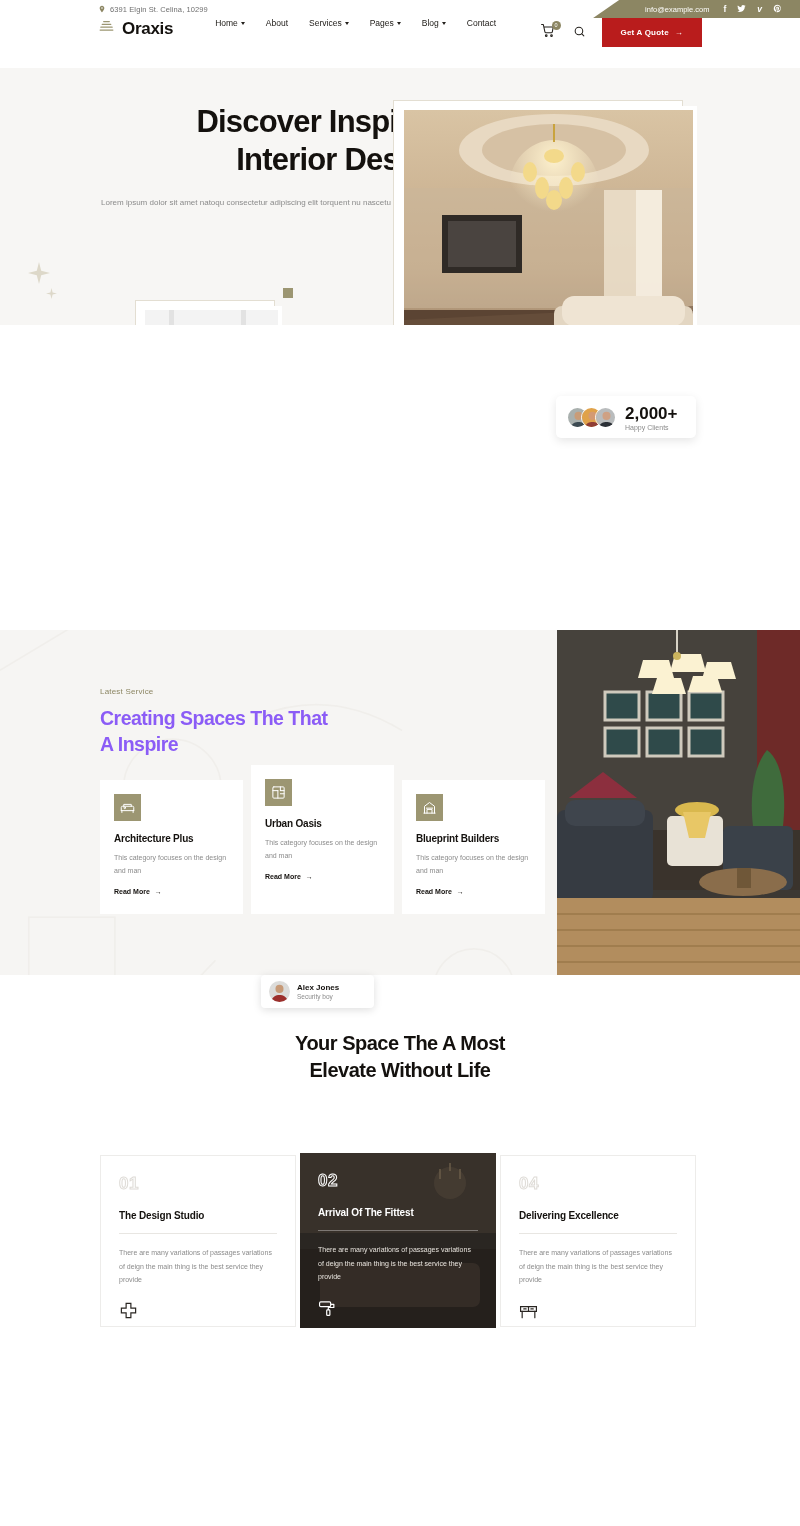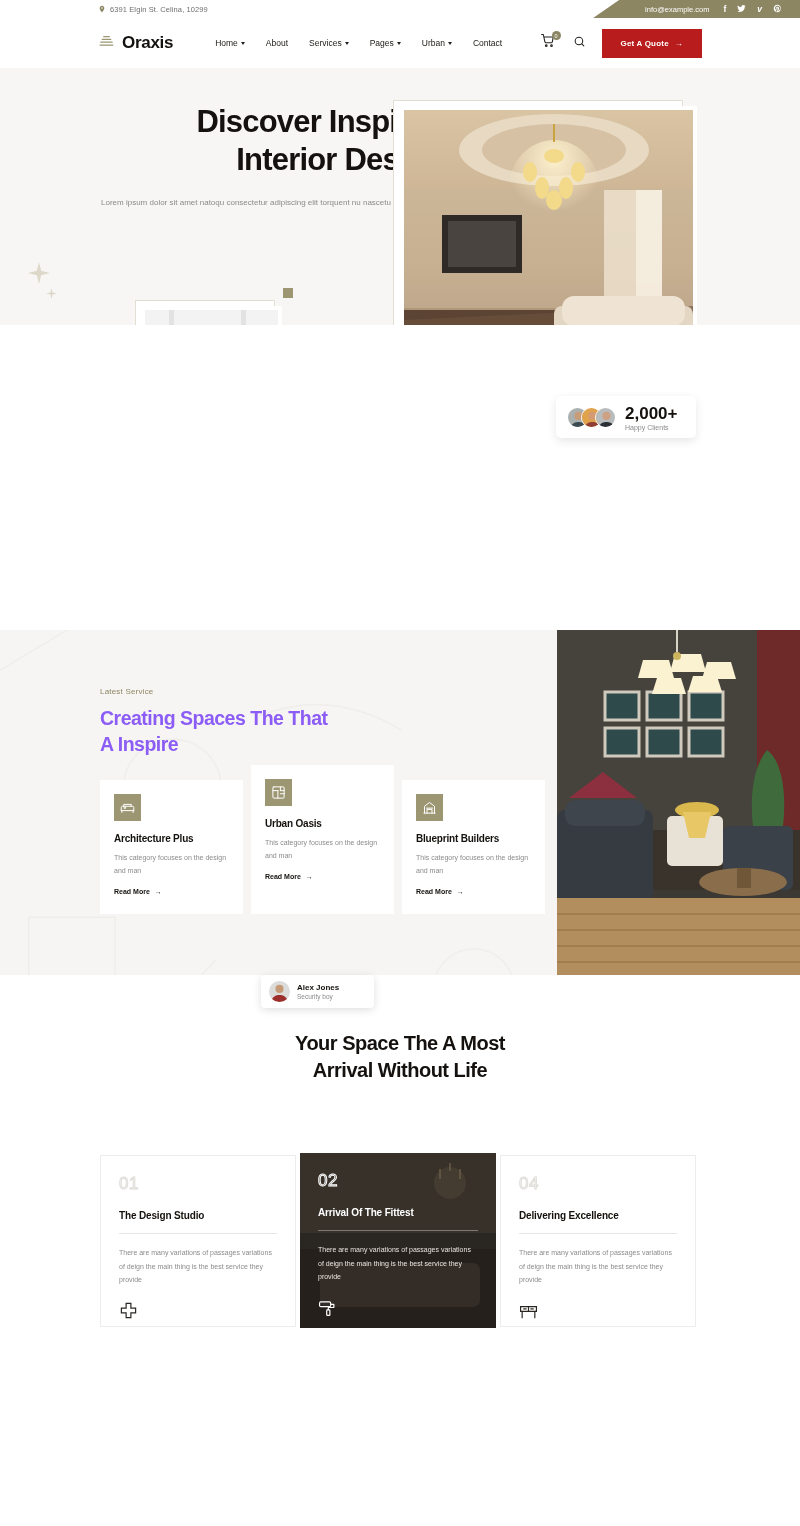--- a/index.html
+++ b/index.html
@@ -23,21 +23,21 @@
     padding:0 18px 0 52px;
     clip-path: polygon(26px 0, 100% 0, 100% 100%, 0 100%);
   }
   .topbar-email { font-size:7.5px; color:#fdfdfb; }
   .socials { display:flex; align-items:center; gap:11px; }
   .socials span { font-size:8.5px; color:#ffffff; font-weight:bold; line-height:1; cursor:pointer; }
   .soc-v { font-style:italic; font-size:9px; }
 
   
   .header {
-    height:50px; background:#fff; display:flex; align-items:center;
+    height:50px; background:#fff; display:flex; align-items:flex-start;
     padding:0 98px; position:relative; z-index:20;
   }
   .brand { display:flex; align-items:center; gap:7px; }
   .brand-mark { width:17px; height:17px; }
   .brand-name { font-size:17px; font-weight:bold; letter-spacing:-.3px; color:#14110e; }
   .nav { display:flex; align-items:center; gap:21px; margin-left:42px; }
   .nav-item { display:flex; align-items:center; gap:3px; font-size:8.5px; color:#23201c; cursor:pointer; white-space:nowrap; }
   .caret { width:0;height:0;border-left:2.6px solid transparent;border-right:2.6px solid transparent;border-top:3.2px solid #23201c; display:block; }
   .header-right { margin-left:auto; display:flex; align-items:center; gap:16px; }
   .cart-wrap { position:relative; width:18px; height:18px; display:flex; align-items:center; justify-content:center; cursor:pointer; }
@@ -138,21 +138,21 @@
 
   
   .process { position:relative; height:326px; background:#fff; }
   .process-head { text-align:center; padding-top:44px; }
   .proc-title { margin-top:11px; font-size:20px; font-weight:bold; line-height:1.35; letter-spacing:-.5px; color:#14110e; }
   .proc-cards { position:absolute; left:100px; top:180px; display:flex; gap:4px; }
   .proc-card { width:196px; height:172px; background:#fff; border:1px solid #edecea; padding:18px 18px 0; position:relative; overflow:hidden; }
   .proc-card.active { border:none; background:#2a2622; color:#fff; height:175px; margin-top:-2px; }
   .proc-card-bg { position:absolute; inset:0; }
   .proc-inner { position:relative; z-index:2; }
-  .proc-num { font-size:17px; font-weight:normal; color:transparent; -webkit-text-stroke:1px #dedbd6; letter-spacing:.5px; }
+  .proc-num { font-size:17px; font-weight:bold; color:transparent; -webkit-text-stroke:1px #dedbd6; letter-spacing:.5px; }
   .proc-card.active .proc-num { -webkit-text-stroke:1px #ffffff; }
   .proc-name { margin-top:16px; font-size:10px; font-weight:bold; color:#14110e; letter-spacing:-.15px; }
   .proc-card.active .proc-name { color:#fff; }
   .proc-rule { margin-top:12px; height:1px; background:#e8e6e2; }
   .proc-card.active .proc-rule { background:rgba(255,255,255,.35); }
   .proc-desc { margin-top:12px; font-size:7px; line-height:1.95; color:#8b8b8b; }
   .proc-card.active .proc-desc { color:#e8e4de; }
   .proc-ico { margin-top:14px; color:#2a2622; }
   .proc-card.active .proc-ico { color:#fff; }
 </style>
@@ -208,21 +208,21 @@
       </div>
       <div class="nav-item">
         <span>Services</span>
         <i class="caret"></i>
       </div>
       <div class="nav-item">
         <span>Pages</span>
         <i class="caret"></i>
       </div>
       <div class="nav-item">
-        <span>Urban</span>
+        <span>Blog</span>
         <i class="caret"></i>
       </div>
       <div class="nav-item">
         <span>Contact</span>
       </div>
     </div>
     <div class="header-right">
       <div class="cart-wrap">
         <span>
           <svg width="14" height="14" viewBox="0 0 24 24" fill="none" stroke="#23201c" stroke-width="1.8" stroke-linecap="round" stroke-linejoin="round">
@@ -597,21 +597,21 @@
           <span>→</span>
         </div>
       </div>
     </div>
   </div>
 
   <div class="process">
     <div class="process-head">
       <h2 class="proc-title">
         <span>Your Space The A Most</span><br>
-        <span>Arrival Without Life</span>
+        <span>Elevate Without Life</span>
       </h2>
     </div>
 
     <div class="proc-cards">
       <div class="proc-card">
         <div class="proc-inner">
           <div class="proc-num">01</div>
           <div class="proc-name">The Design Studio</div>
           <div class="proc-rule"></div>
           <div class="proc-desc">There are many variations of passages variations of deign the main thing is the best service they provide</div>

